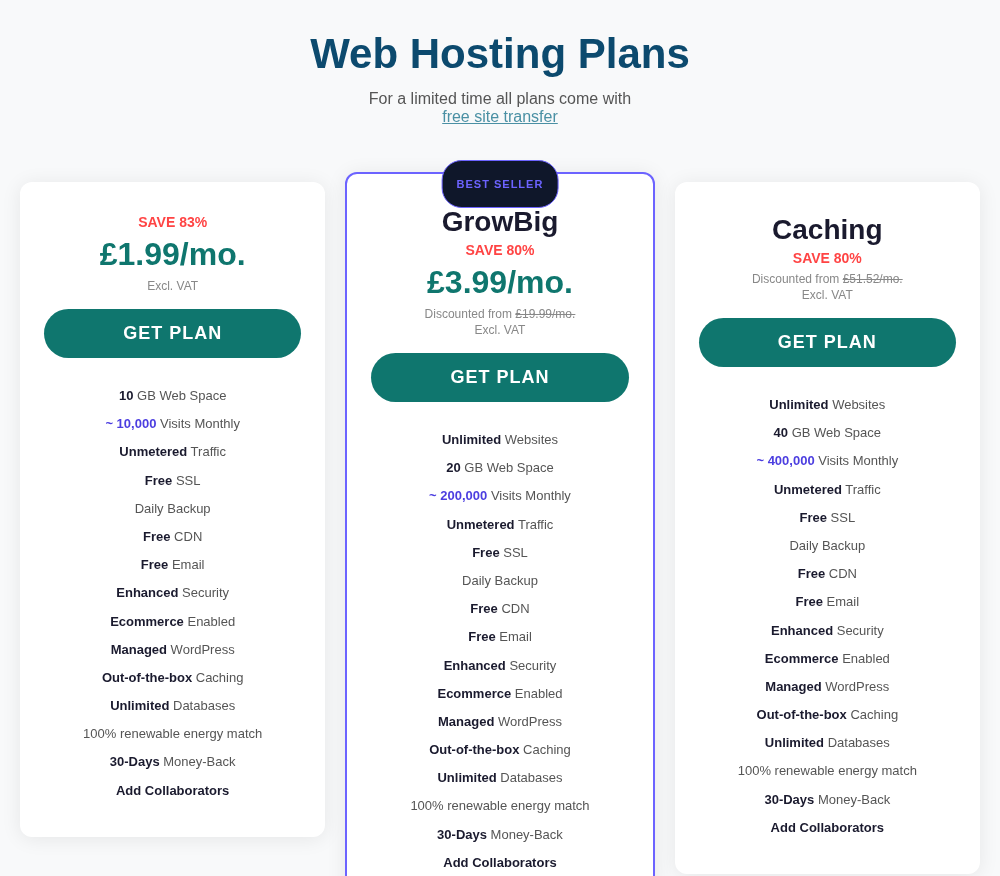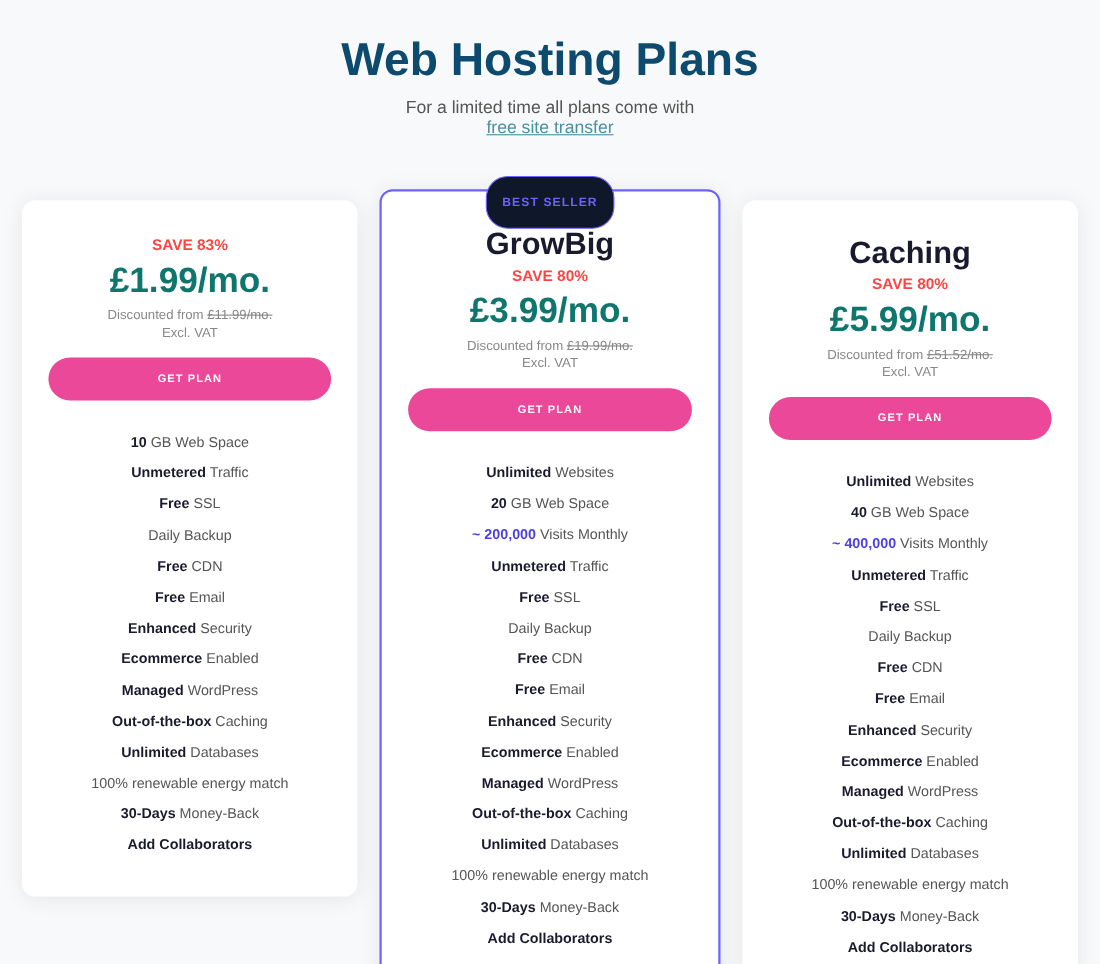--- a/index.html
+++ b/index.html
@@ -94,26 +94,26 @@
     }
     .plan-original span {
       text-decoration: line-through;
     }
     .plan-vat {
       font-size: 12px;
       color: #888;
       margin-bottom: 16px;
     }
     .get-plan-btn {
-      background: #ec4899;
+      background: #0f766e;
       color: #fff;
       border: none;
       border-radius: 30px;
       padding: 14px 40px;
-      font-size: 10px;
+      font-size: 18px;
       font-weight: 700;
       letter-spacing: 1px;
       cursor: pointer;
       margin-bottom: 24px;
       width: 100%;
     }
     .features-list {
       list-style: none;
       text-align: center;
     }
@@ -138,22 +138,23 @@
 <div class="page-header">
   <h1 class="page-title">Web Hosting Plans</h1>
   <p class="page-subtitle">
     <span>For a limited time all plans come with</span>
     <br>
     <span class="free-transfer">free site transfer</span>
   </p>
 </div>
 
 <div class="plans-container" id="plans-container">
-<div class="plan-card"><div class="plan-save">SAVE 83%</div><div class="plan-price">£1.99/mo.</div><div class="plan-original">Discounted from <span>£11.99/mo.</span></div><div class="plan-vat">Excl. VAT</div><button class="get-plan-btn">GET PLAN</button><ul class="features-list">
+<div class="plan-card"><div class="plan-save">SAVE 83%</div><div class="plan-price">£1.99/mo.</div><div class="plan-vat">Excl. VAT</div><button class="get-plan-btn">GET PLAN</button><ul class="features-list">
         <li><strong>10</strong> GB Web Space</li>
+        <li><span class="highlight">~ 10,000</span> Visits Monthly</li>
         <li><strong>Unmetered</strong> Traffic</li>
         <li><strong>Free</strong> SSL</li>
         <li>Daily Backup</li>
         <li><strong>Free</strong> CDN</li>
         <li><strong>Free</strong> Email</li>
         <li><strong>Enhanced</strong> Security</li>
         <li><strong>Ecommerce</strong> Enabled</li>
         <li><strong>Managed</strong> WordPress</li>
         <li><strong>Out-of-the-box</strong> Caching</li>
         <li><strong>Unlimited</strong> Databases</li>
@@ -172,21 +173,21 @@
         <li><strong>Free</strong> Email</li>
         <li><strong>Enhanced</strong> Security</li>
         <li><strong>Ecommerce</strong> Enabled</li>
         <li><strong>Managed</strong> WordPress</li>
         <li><strong>Out-of-the-box</strong> Caching</li>
         <li><strong>Unlimited</strong> Databases</li>
         <li>100% renewable energy match</li>
         <li><strong>30-Days</strong> Money-Back</li>
         <li><strong>Add Collaborators</strong></li>
       </ul></div>
-    <div class="plan-card"><div class="plan-name">Caching</div><div class="plan-save">SAVE 80%</div><div class="plan-price">£5.99/mo.</div><div class="plan-original">Discounted from <span>£51.52/mo.</span></div><div class="plan-vat">Excl. VAT</div><button class="get-plan-btn">GET PLAN</button><ul class="features-list">
+    <div class="plan-card"><div class="plan-name">Caching</div><div class="plan-save">SAVE 80%</div><div class="plan-original">Discounted from <span>£51.52/mo.</span></div><div class="plan-vat">Excl. VAT</div><button class="get-plan-btn">GET PLAN</button><ul class="features-list">
         <li><strong>Unlimited</strong> Websites</li>
         <li><strong>40</strong> GB Web Space</li>
         <li><span class="highlight">~ 400,000</span> Visits Monthly</li>
         <li><strong>Unmetered</strong> Traffic</li>
         <li><strong>Free</strong> SSL</li>
         <li>Daily Backup</li>
         <li><strong>Free</strong> CDN</li>
         <li><strong>Free</strong> Email</li>
         <li><strong>Enhanced</strong> Security</li>
         <li><strong>Ecommerce</strong> Enabled</li>

